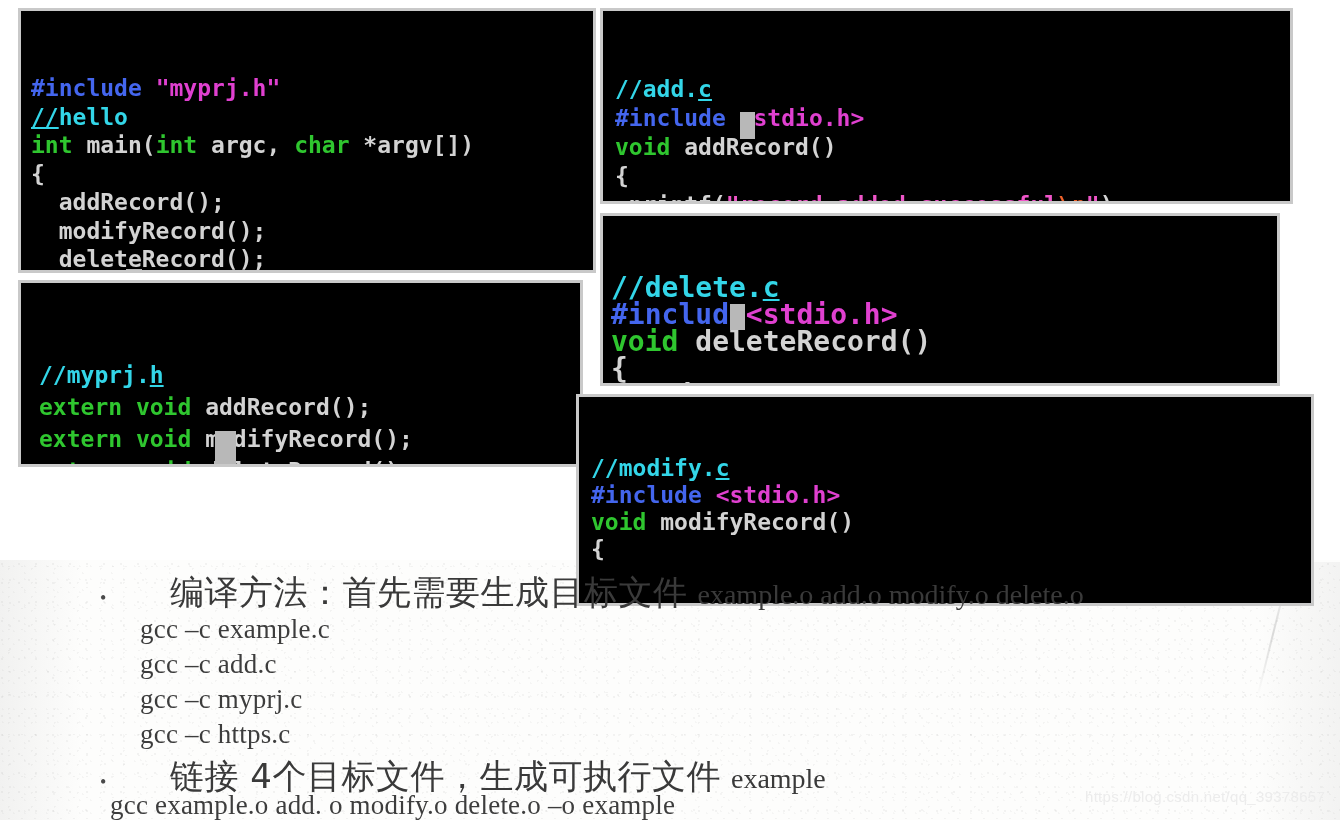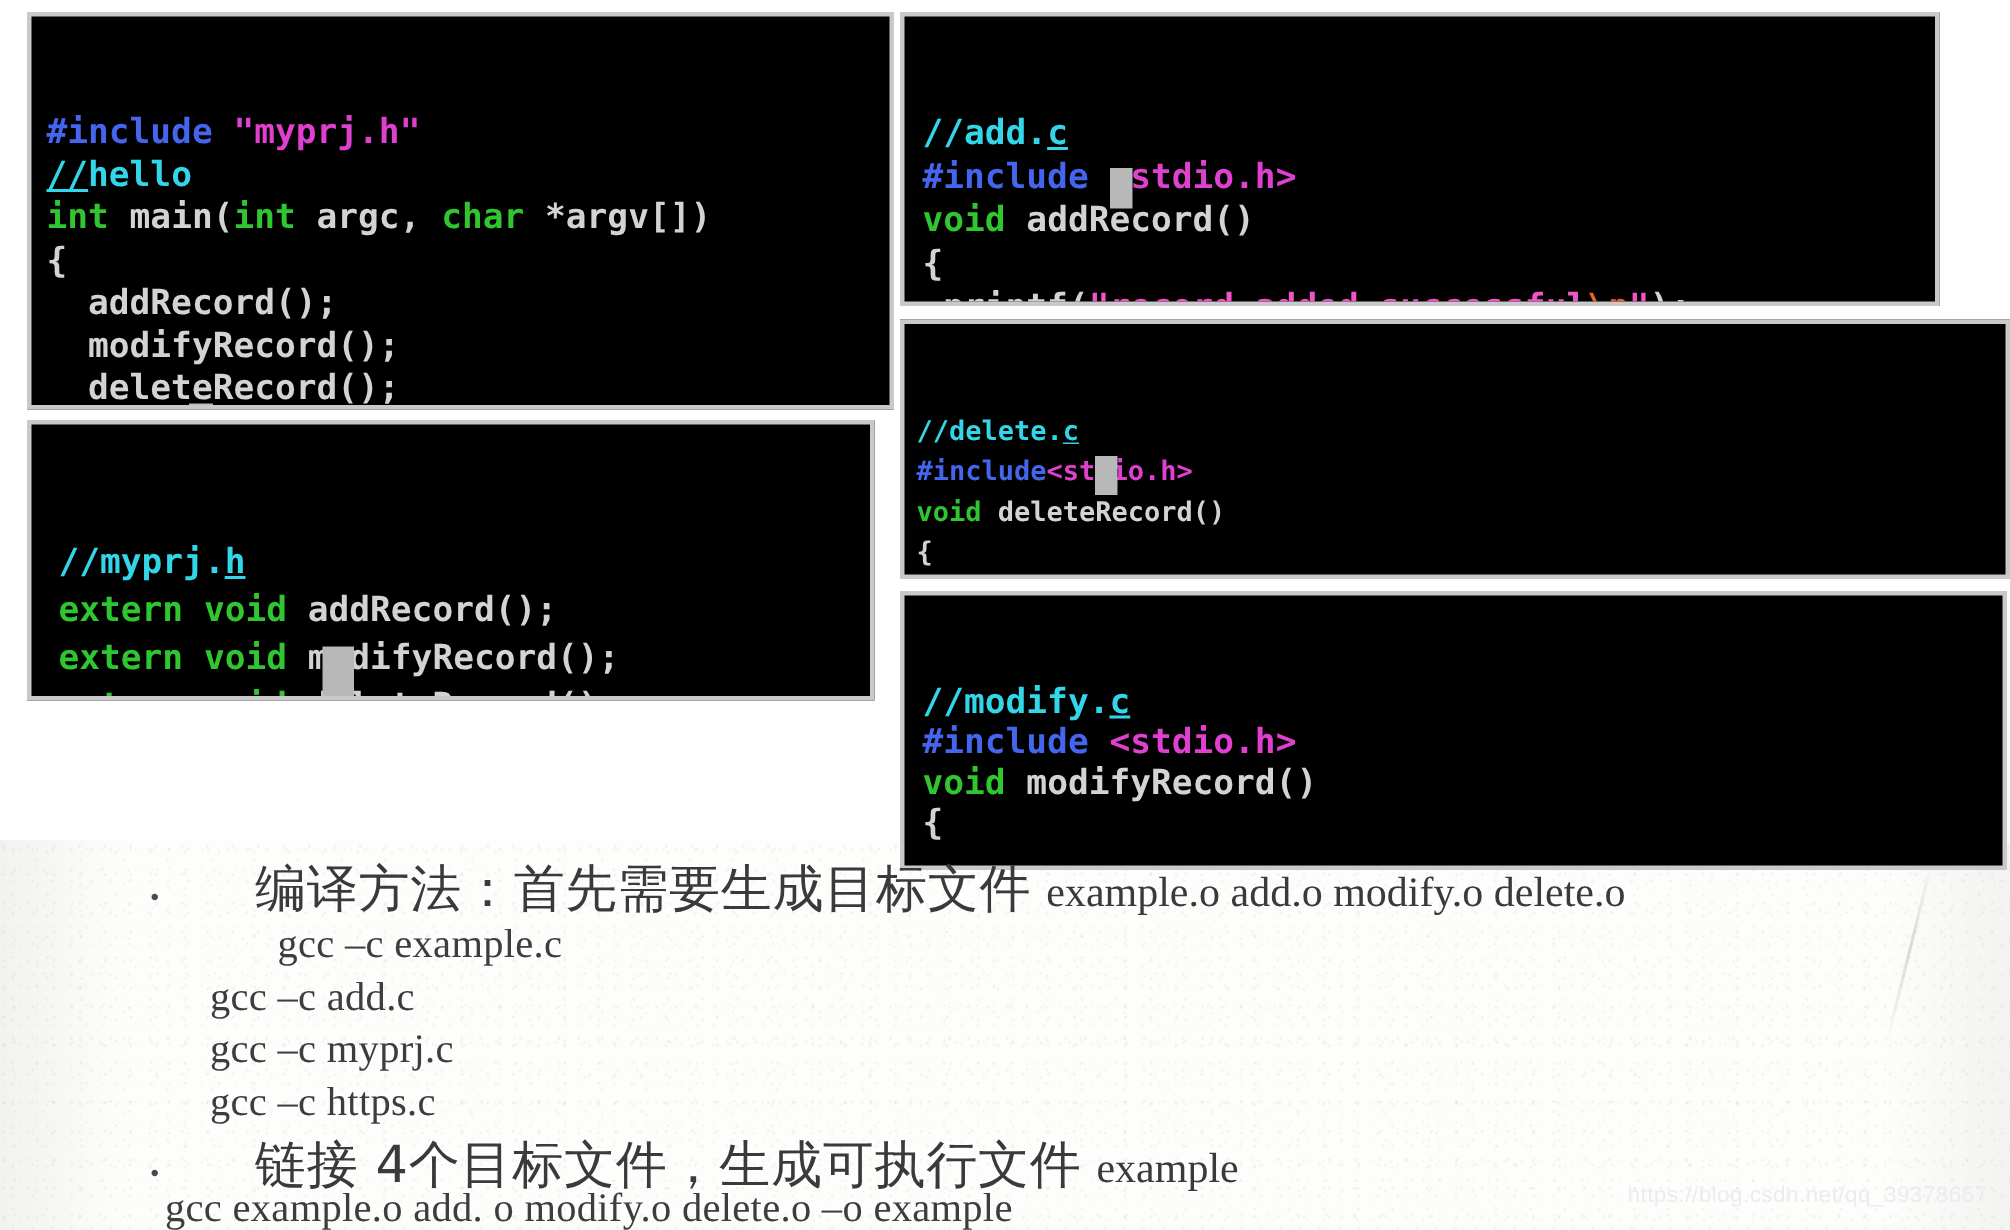--- a/index.html
+++ b/index.html
@@ -72,22 +72,22 @@
   }
   .term .line {
     white-space: pre;
     color: #d3d3d3;
   }
 
   
   #term-main    { left: 18px;  top: 8px;   width: 578px; height: 265px; font-size: 23px; line-height: 28.5px; padding: 6px 0 0 10px; }
   #term-header  { left: 18px;  top: 280px; width: 565px; height: 187px; font-size: 23px; line-height: 32px;   padding: 12px 0 0 18px; }
   #term-add     { left: 600px; top: 8px;   width: 693px; height: 196px; font-size: 23px; line-height: 29px;   padding: 6px 0 0 12px; }
-  #term-delete  { left: 600px; top: 213px; width: 740px; height: 173px; font-size: 18px; line-height: 27px;   padding: 4px 0 0 8px; }
-  #term-modify  { left: 600px; top: 394px; width: 738px; height: 186px; font-size: 23px; line-height: 27px;   padding: 4px 0 0 12px; }
+  #term-delete  { left: 600px; top: 213px; width: 680px; height: 173px; font-size: 28px; line-height: 27px;   padding: 4px 0 0 8px; }
+  #term-modify  { left: 576px; top: 394px; width: 738px; height: 212px; font-size: 23px; line-height: 27px;   padding: 4px 0 0 12px; }
 
   
   .c-gray   { color: #d3d3d3; }
   .c-blue   { color: #4466ee; }
   .c-magenta{ color: #e040d0; }
   .c-pink   { color: #ef55c8; }
   .c-cyan   { color: #33d6e8; }
   .c-green  { color: #2fc62f; }
   .c-orange { color: #f0622a; }
   .u { text-decoration: underline; text-underline-offset: 2px; }
@@ -185,21 +185,21 @@
 
     <div class="bullet-row" style="left:100px; top:4px;">
       <span class="bullet-dot">•</span>
       <span style="display:inline-block;width:42px"></span>
       <span class="cjk">编译方法：首先需要生成目标文件</span>
       <span style="display:inline-block;width:10px"></span>
       <span class="latin">example.o add.o modify.o delete.o</span>
     </div>
 
     <div>
-      <div class="cmd" style="left:140px; top:48px;margin-left:45px;">gcc –c example.c</div>
+      <div class="cmd" style="left:140px; top:48px;">gcc –c example.c</div>
       <div class="cmd" style="left:140px; top:83px;">gcc –c add.c</div>
       <div class="cmd" style="left:140px; top:118px;">gcc –c myprj.c</div>
       <div class="cmd" style="left:140px; top:153px;">gcc –c https.c</div>
     </div>
 
     <div class="bullet-row" style="left:100px; top:188px;">
       <span class="bullet-dot">•</span>
       <span style="display:inline-block;width:42px"></span>
       <span class="cjk">链接 4个目标文件，生成可执行文件</span>
       <span style="display:inline-block;width:10px"></span>

